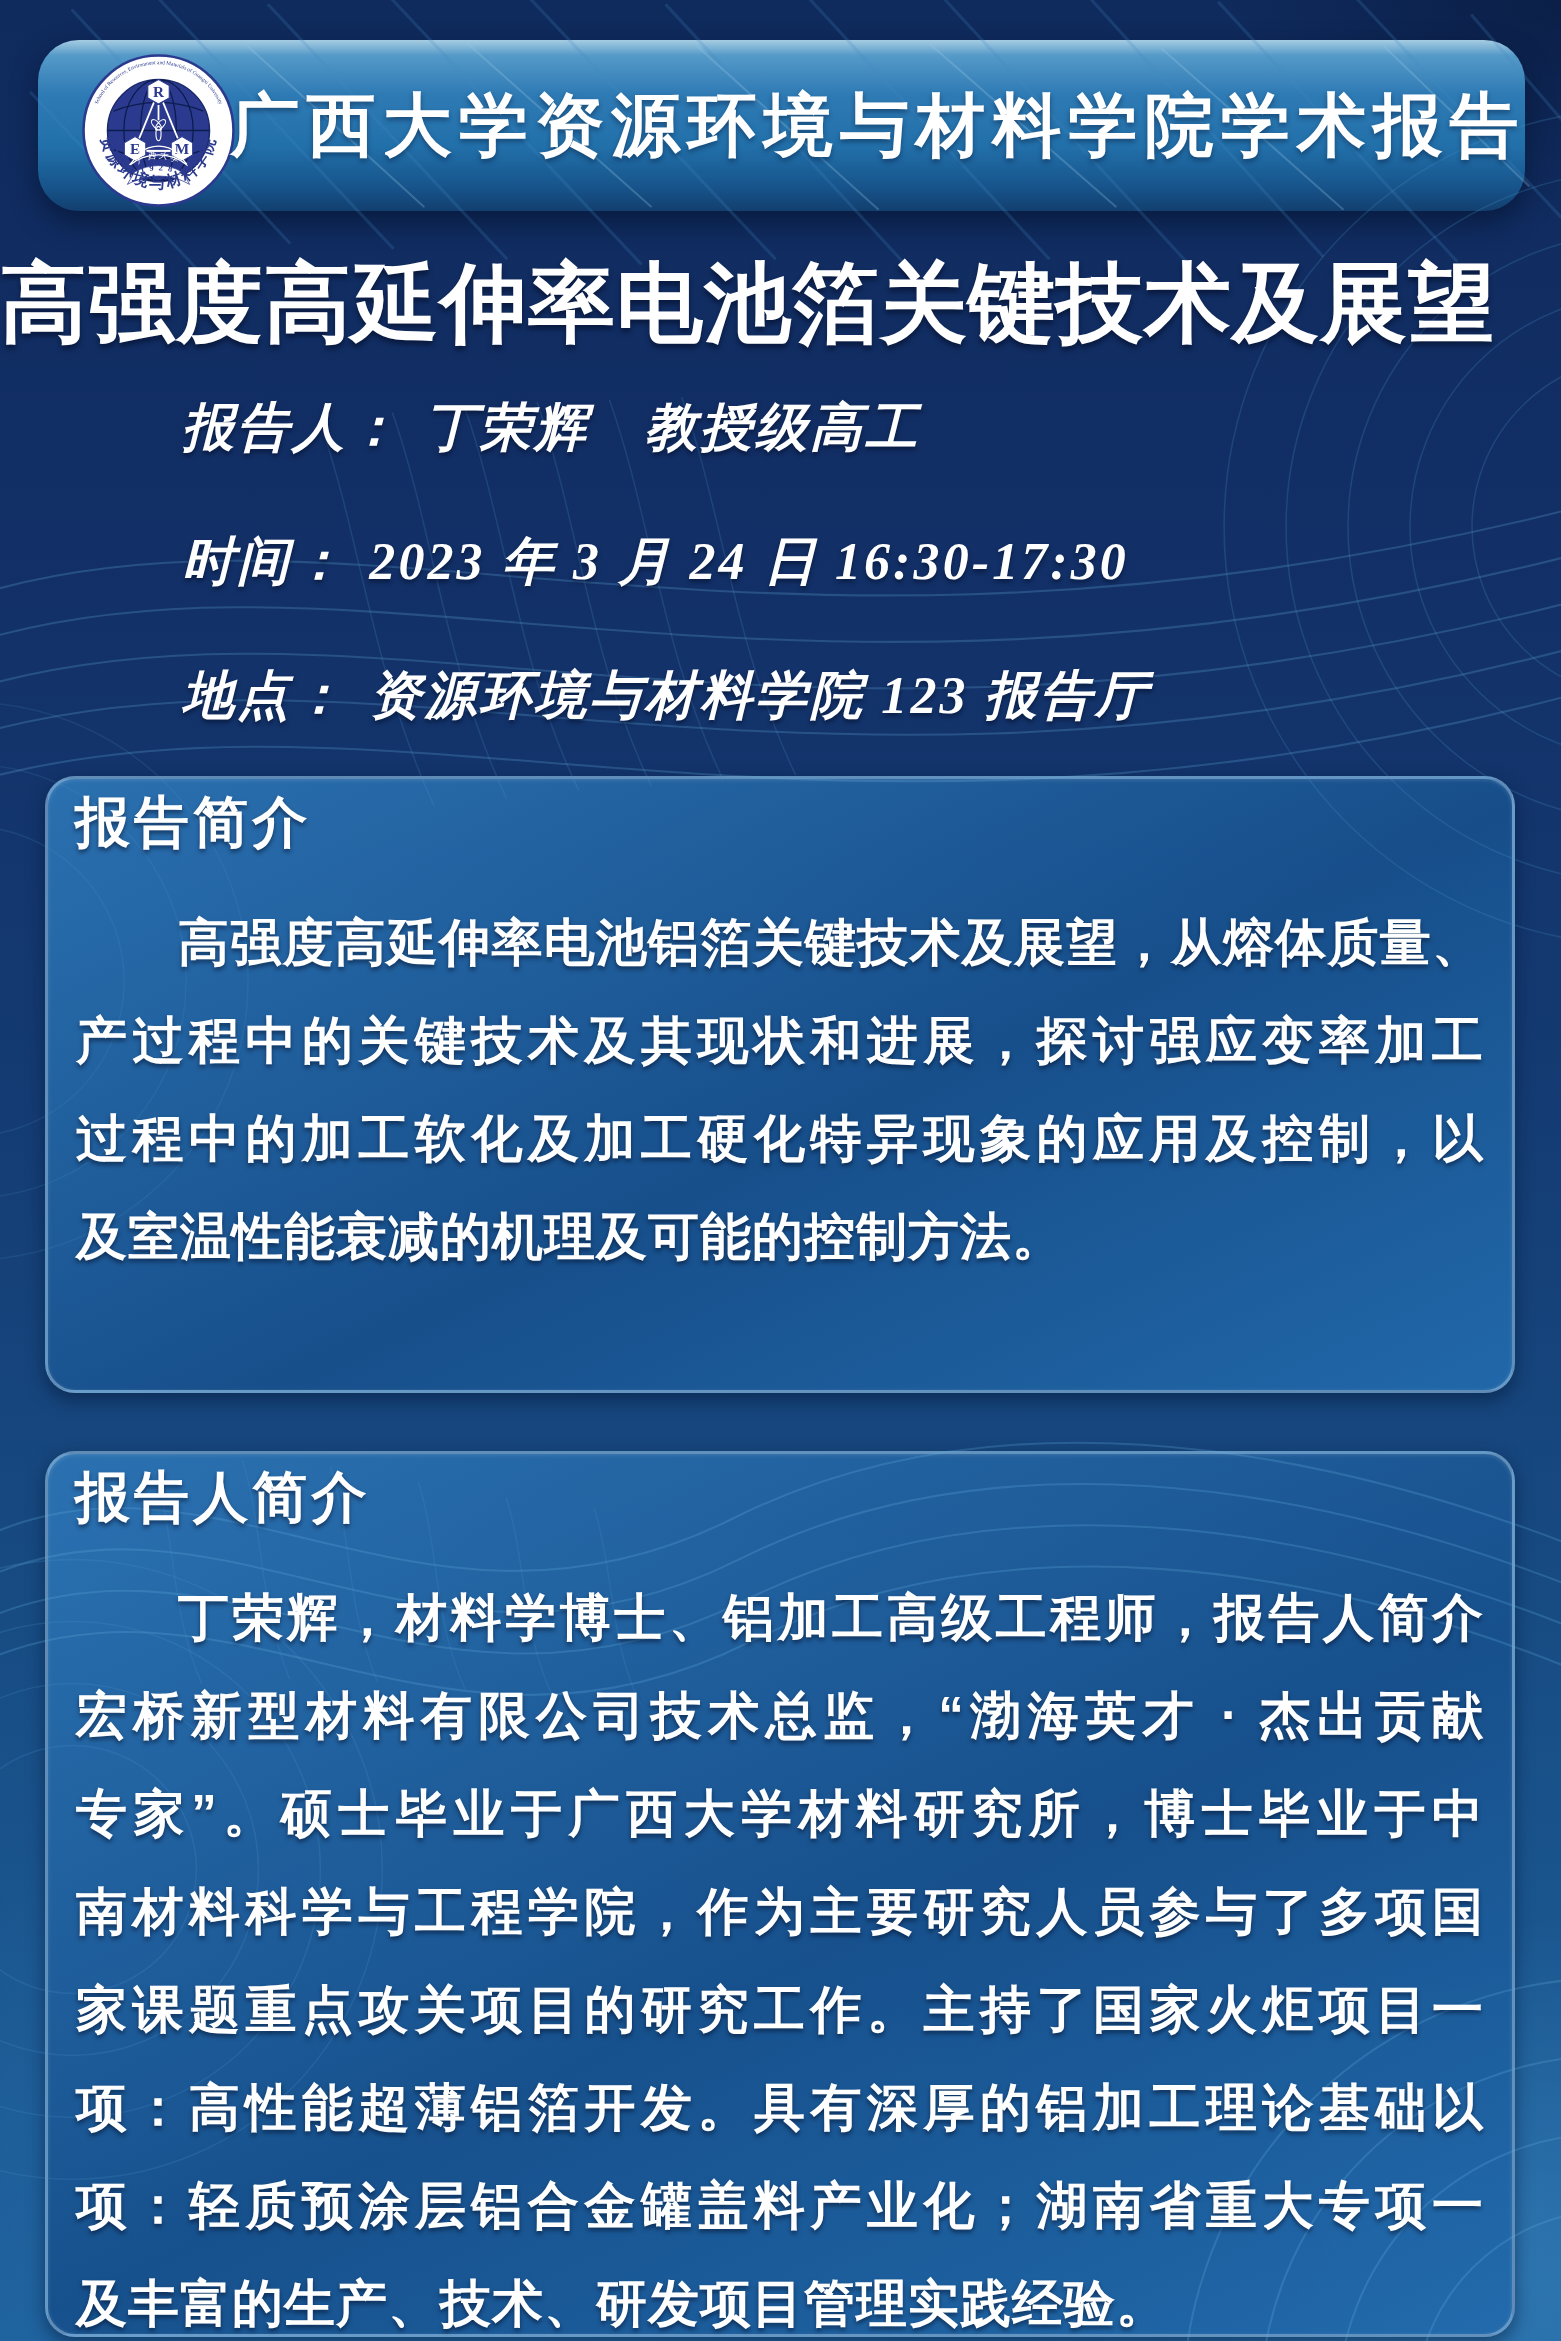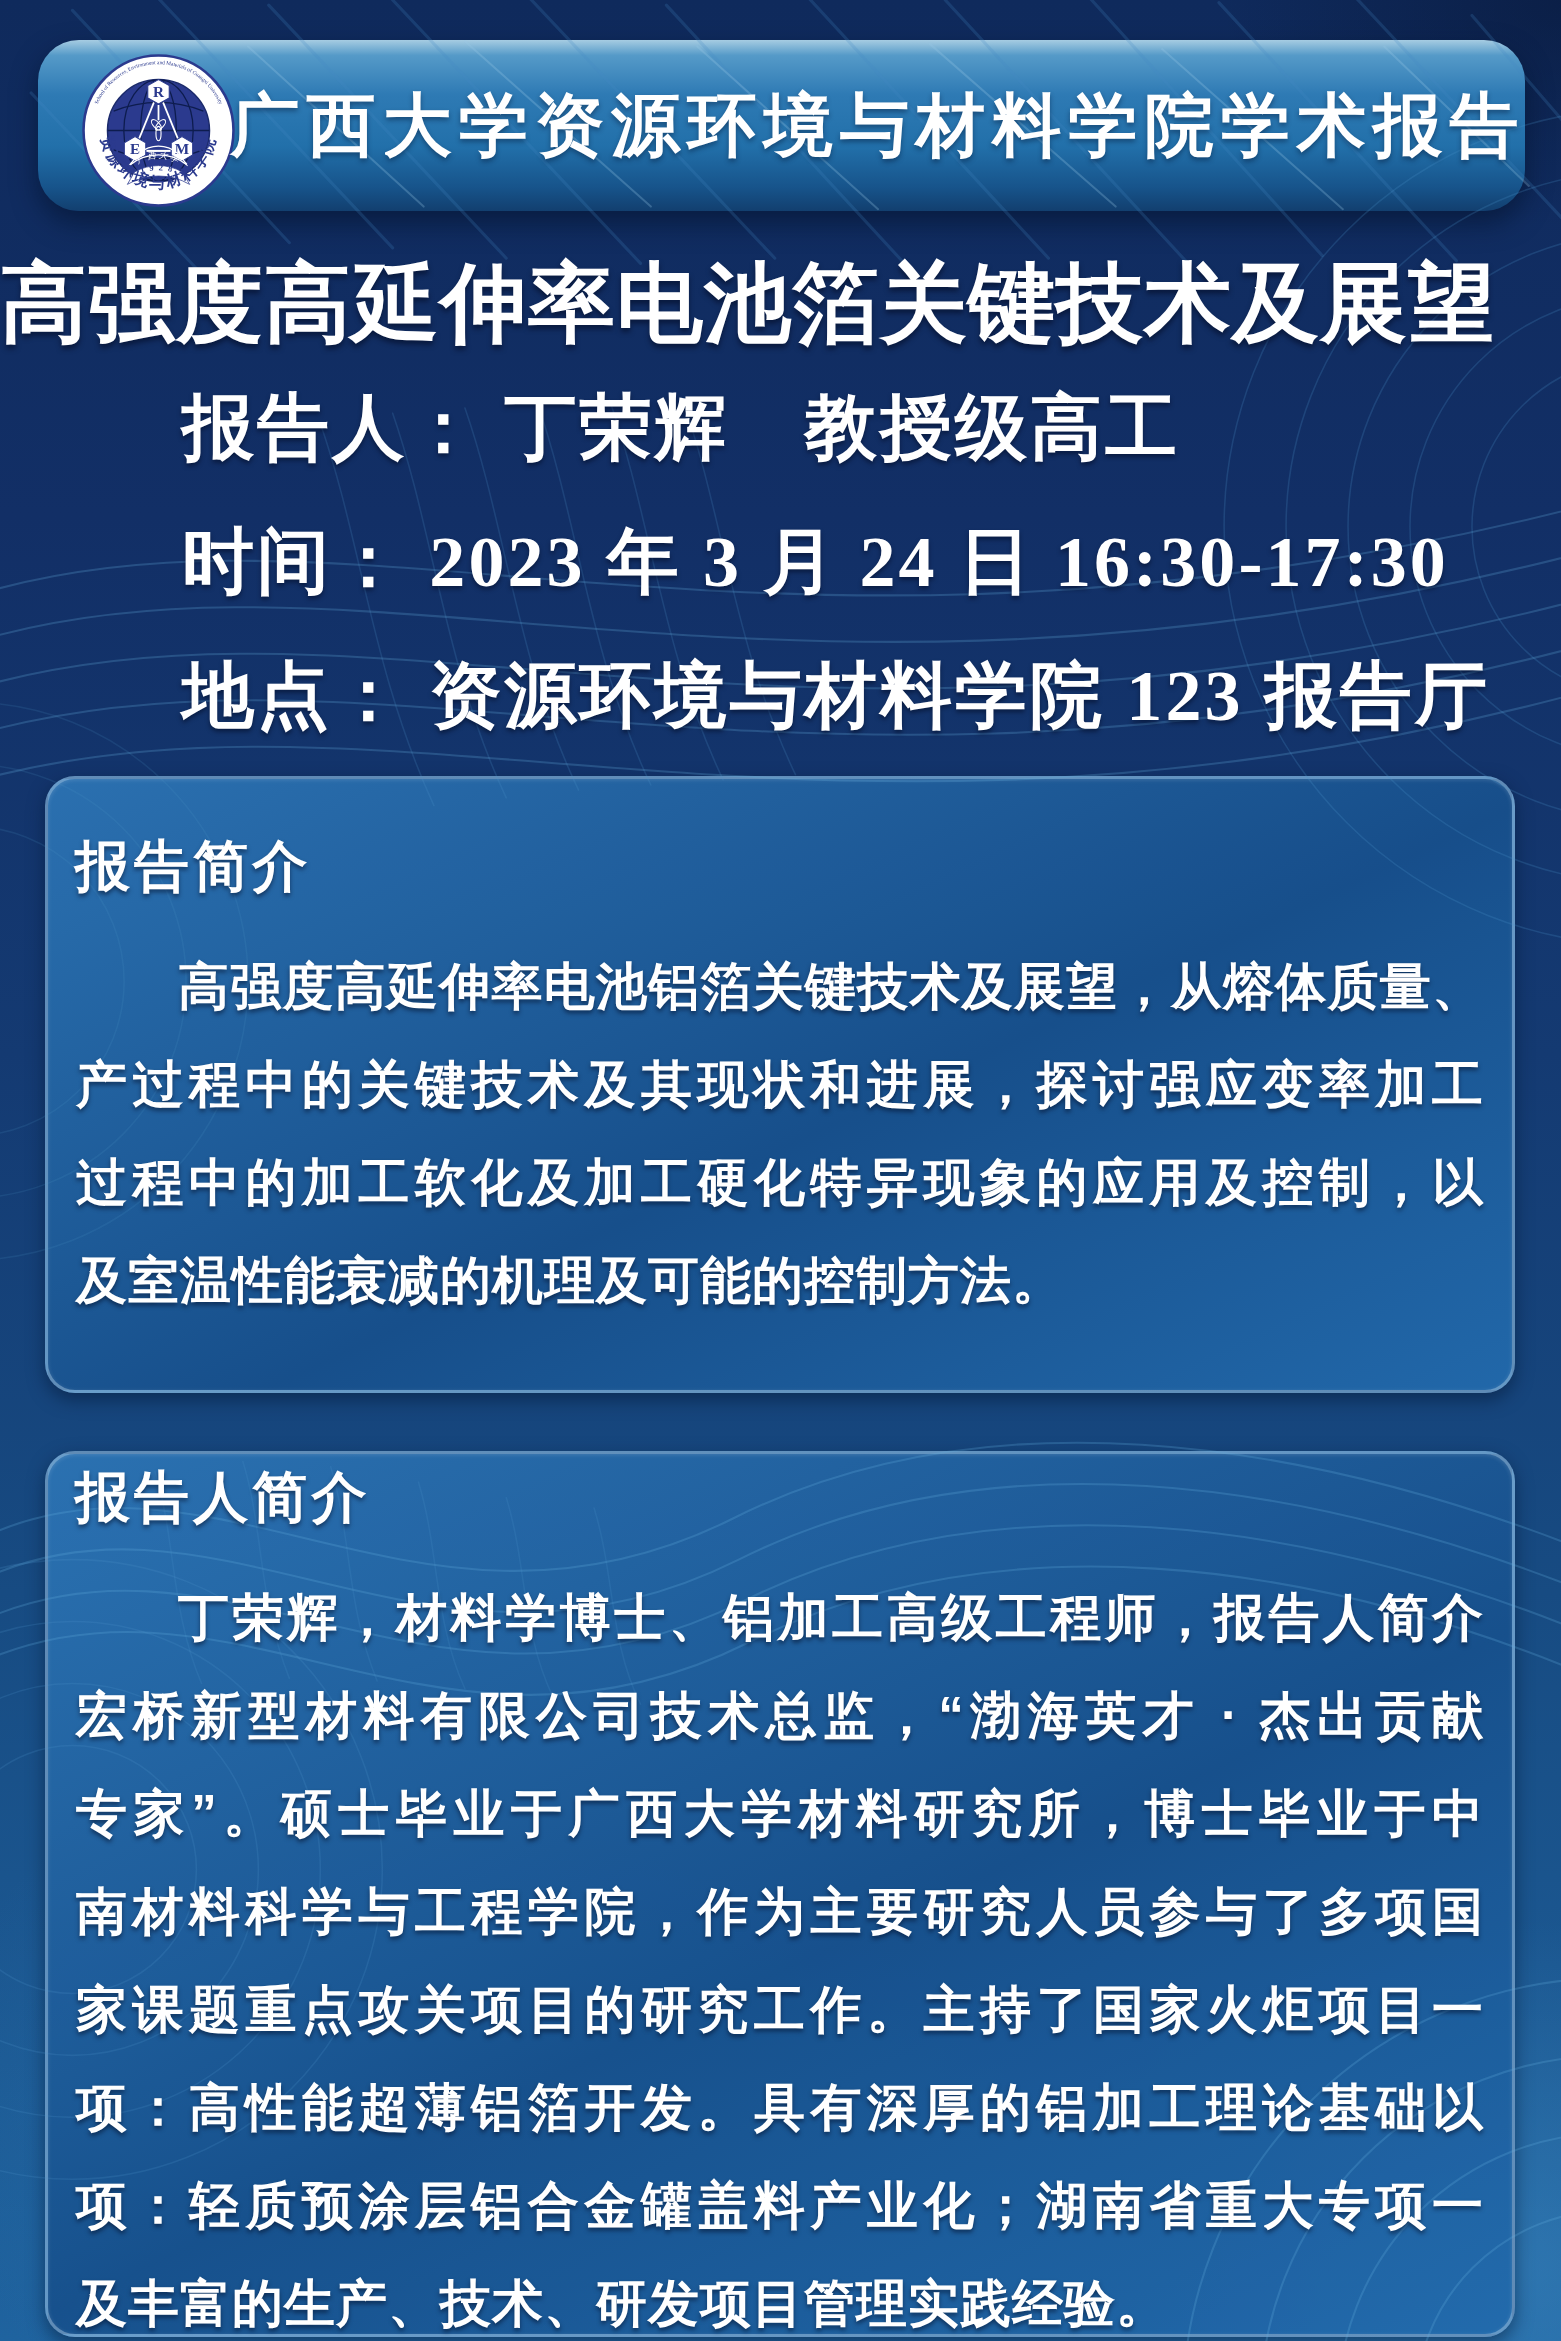--- a/index.html
+++ b/index.html
@@ -41,29 +41,30 @@
     text-align:center;
   }
   .main-title{
     position:absolute;left:0;top:245px;width:1562px;margin:0;
     font-size:87px;font-weight:800;letter-spacing:1px;white-space:nowrap;
     text-shadow:0 3.6px 5.2px rgba(0,5,25,0.5);
   }
   .info{position:absolute;left:182px;top:361px;}
   .info-line{
     font-family:"Liberation Serif",serif;font-weight:bold;
-    font-size:72px;line-height:134px;letter-spacing:3.1px;white-space:nowrap;
+    font-size:52px;line-height:134px;letter-spacing:3.1px;white-space:nowrap;
     text-shadow:0 2.6px 4.6px rgba(0,8,30,0.5);
+    font-style:italic;
   }
   .info-label{margin-right:22px;}
   .panel-content{
     position:absolute;left:45px;width:1470px;box-sizing:border-box;
     padding:14.5px 30px 0 30px;
   }
-  .pc1{top:820px;height:447px;}
+  .pc1{top:776px;height:447px;}
   .pc2{top:1451px;height:886px;}
   .panel-heading{
     margin:0;font-size:55px;line-height:62px;font-weight:700;letter-spacing:4.1px;
     text-shadow:0 2.6px 4.1px rgba(0,8,30,0.5);
   }
   .panel-body{margin-top:41px;}
   .line{
     margin:1px;font-size:51px;line-height:97px;font-weight:700;letter-spacing:1px;
     text-shadow:0 2.6px 4.1px rgba(0,8,30,0.5);
   }

